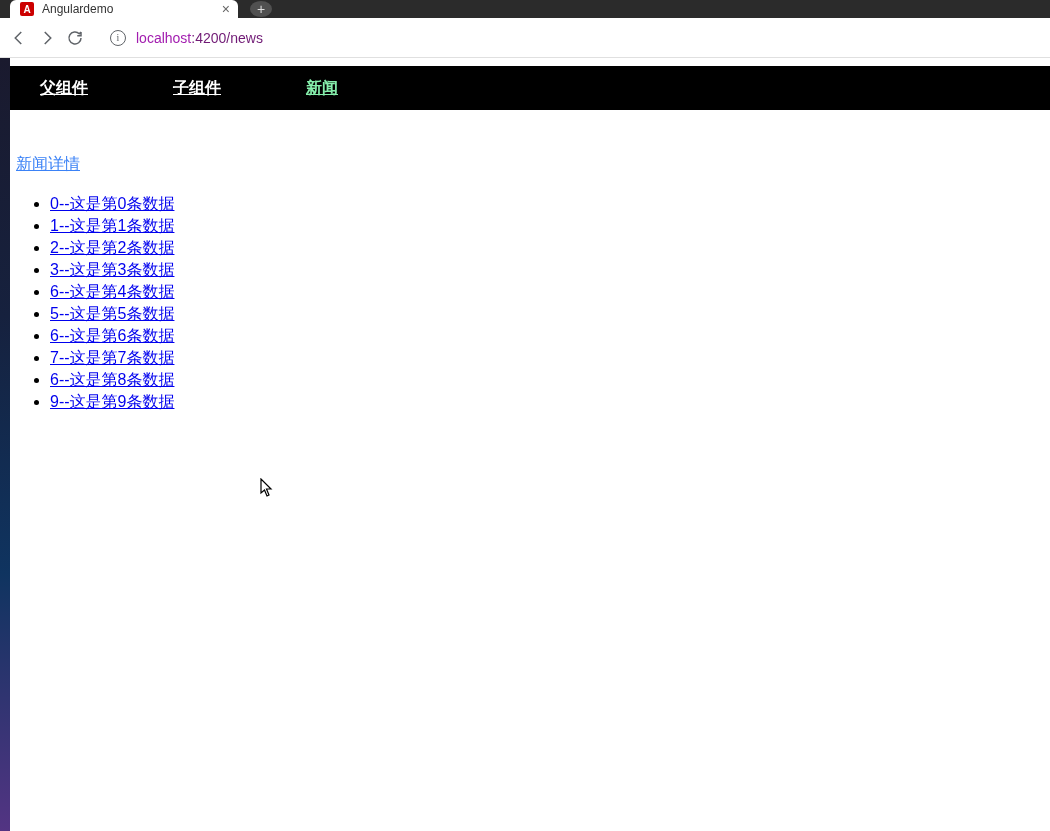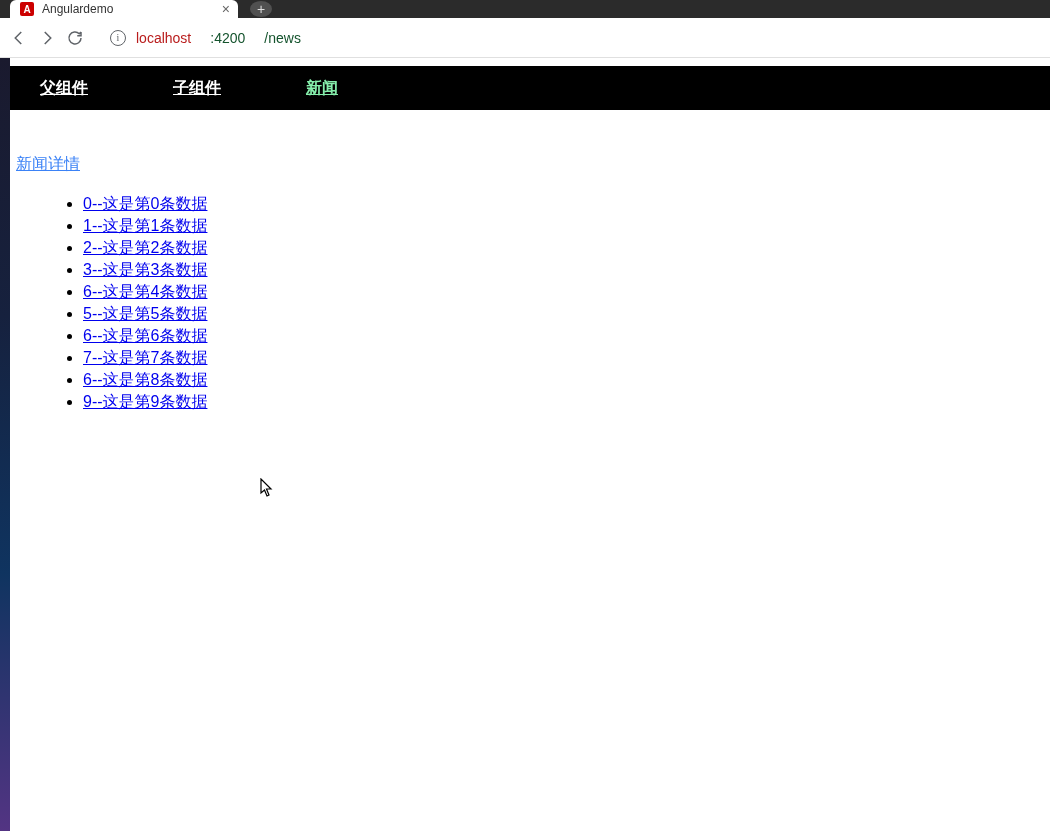--- a/index.html
+++ b/index.html
@@ -116,25 +116,24 @@
       align-items: center;
       justify-content: center;
       font-size: 10px;
       color: #5f6368;
       font-family: serif;
     }
     .url-text {
       color: #202124;
     }
     .url-host {
-      color: #b91c1c;
+      color: #a21caf;
     }
     .url-path {
-      color: #14532d;
-      margin-left: 19px;
+      color: #701a75;
     }
     
     .desktop-sliver {
       position: absolute;
       left: 0;
       top: 58px;
       bottom: 0;
       width: 10px;
       background: linear-gradient(#1a1a2e, #16213e, #0f3460, #533483);
     }
@@ -183,21 +182,20 @@
       cursor: pointer;
     }
     .news-list {
       margin-top: 18px;
       padding-left: 40px;
     }
     .news-list li {
       list-style: disc;
       margin-bottom: 1px;
       line-height: 21px;
-      margin-left: 33px;
     }
     .news-list a {
       color: #0000ee;
       text-decoration: underline;
       font-size: 16px;
       cursor: pointer;
     }
     .cursor {
       position: absolute;
       left: 250px;

